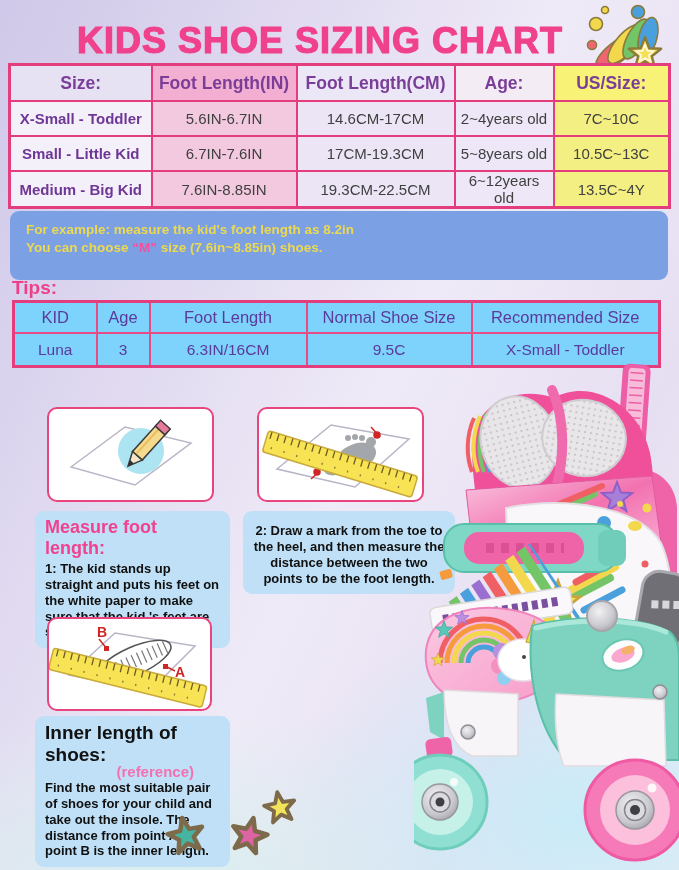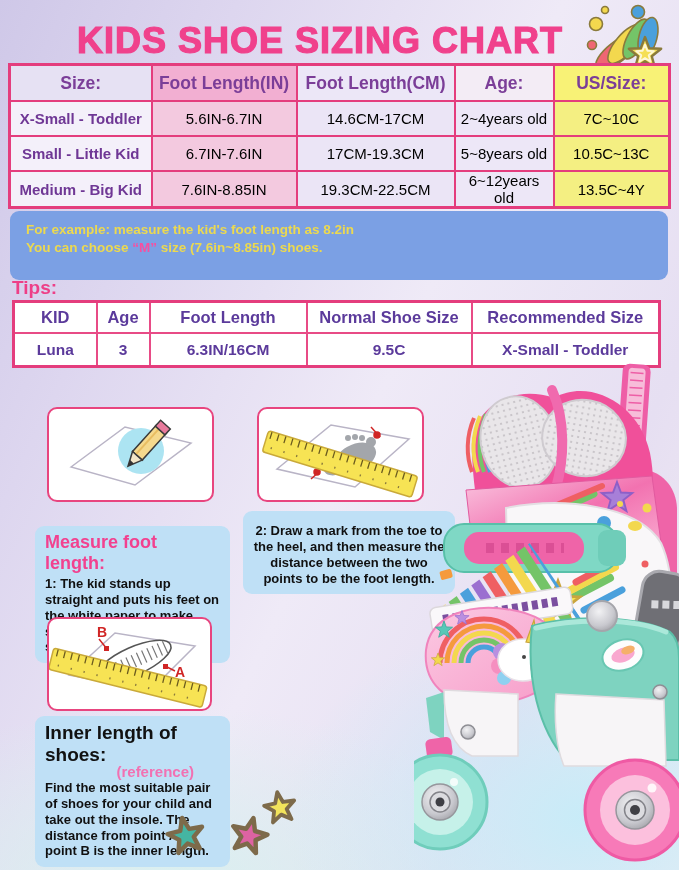--- a/index.html
+++ b/index.html
@@ -14,21 +14,21 @@
   .title{
     position:absolute;left:0;top:20px;width:640px;margin:0;text-align:center;
     font-size:36px;font-weight:bold;letter-spacing:1px;color:#f0418c;
     -webkit-text-stroke:1.2px #f0418c;
   }
   
   table{border-collapse:collapse;table-layout:fixed;position:absolute;background:#fff;}
   .size-table{left:8px;top:63px;width:660px;border:3px solid #e43d7d;}
   .size-table th,.size-table td{border:2.5px solid #e43d7d;text-align:center;vertical-align:middle;padding:0 2px;}
   .size-table th{height:34px;font-size:17.5px;font-weight:bold;color:#7b3e98;}
-  .size-table td{height:33px;font-size:15px;color:#000000;}
+  .size-table td{height:33px;font-size:15px;color:#404040;}
   .size-table td.c0{font-weight:bold;color:#6f3795;font-size:15px;}
   .col-size{width:142px;background:#e6e1f3;}
   .col-in{width:145px;background:#f2afd2;}
   .col-cm{width:158px;background:#ece7f7;}
   .col-age{width:99px;background:#f3ecf5;}
   .col-us{width:116px;background:#f8f276;}
   .size-table td.c0{background:#f4f0fa;}
   .size-table td.c1{background:#f3c9df;}
   .size-table td.c2{background:#ebe5f6;}
   .size-table td.c3{background:#ede7f7;}
@@ -39,34 +39,34 @@
     background:#7ba0e4;border-radius:9px;padding:8px 16px 0 16px;color:#ecd94f;font-weight:bold;
   }
   .note .l1{font-size:14.5px;white-space:nowrap;}
   .note .l1 .em{font-size:21px;color:#fb4da4;}
   .note .l1 .val{font-size:22px;color:#f8aecb;}
   .note .l2,.note .l3{font-size:13.5px;margin-top:3px;}
   .note .l3 .m{color:#f74fa0;}
   
   .tips-label{position:absolute;left:12px;top:277px;font-size:19px;font-weight:bold;color:#ee3f87;margin:0;}
   .tips-table{left:12px;top:300px;width:646px;border:3px solid #e43d7d;background:#c9ebe5;}
-  .tips-table th,.tips-table td{border:2.5px solid #e84b86;background:#ffffff;text-align:center;vertical-align:middle;color:#5b3a9b;font-weight:bold;padding:0 2px;}
+  .tips-table th,.tips-table td{border:2.5px solid #e84b86;background:#7dd3fc;text-align:center;vertical-align:middle;color:#5b3a9b;font-weight:normal;padding:0 2px;}
   .tips-table th{height:29px;font-size:16.5px;}
   .tips-table td{height:31px;font-size:15.5px;}
   .tc0{width:83px;}.tc1{width:53px;}.tc2{width:157px;}.tc3{width:165px;}.tc4{width:188px;}
   
   .illus{position:absolute;background:#fff;border:2.5px solid #e8457f;border-radius:10px;}
   .illus1{left:47px;top:407px;width:163px;height:91px;}
   .illus2{left:257px;top:407px;width:163px;height:91px;}
   .illus3{left:47px;top:617px;width:161px;height:90px;}
   .illus svg{display:block;width:100%;height:100%;}
   
   .tbox{position:absolute;background:#bfe0f6;border-radius:9px;box-sizing:border-box;padding:6px 10px 8px 10px;color:#101010;}
   .tbox .body{font-size:13px;line-height:1.22;font-weight:bold;}
-  .tbox1{left:35px;top:526px;width:195px;}
+  .tbox1{left:35px;top:511px;width:195px;}
   .tbox1 h3{margin:0 0 2px 0;font-size:18px;color:#f2418f;}
   .tbox2{left:243px;top:511px;width:212px;text-align:center;}
   .tbox2 .body{padding-top:6px;}
   .tbox3{left:35px;top:716px;width:195px;}
   .tbox3 h3{margin:0;font-size:19px;color:#111;}
   .tbox3 .ref{font-size:15px;color:#f271b2;font-weight:bold;text-align:right;margin:-3px 26px 0 0;}
   
   .starburst{position:absolute;left:583px;top:2px;width:94px;height:70px;}
   .skate{position:absolute;left:414px;top:358px;width:265px;height:505px;z-index:5;}
   .bstars{position:absolute;left:140px;top:788px;width:180px;height:80px;}

